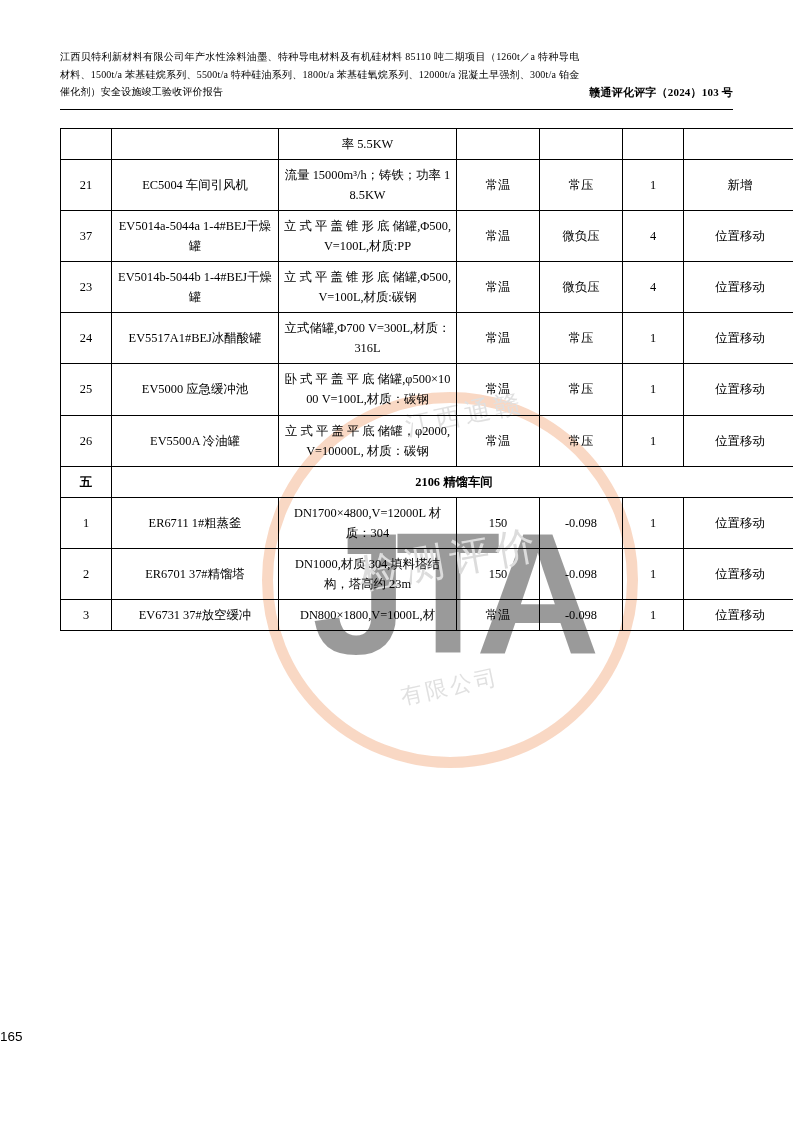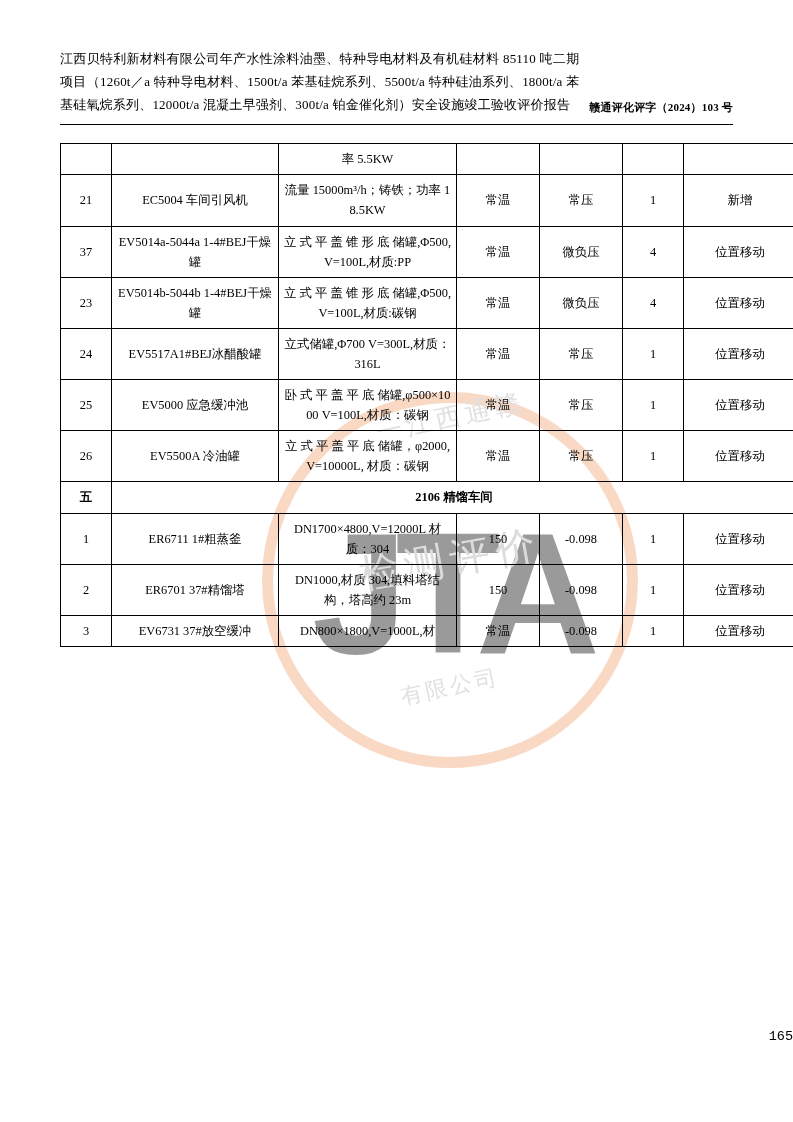--- a/index.html
+++ b/index.html
@@ -26,21 +26,21 @@
   
   .doc-header {
     display: flex;
     flex-direction: row;
     align-items: flex-start;
     justify-content: space-between;
     gap: 10px;
     padding-bottom: 6px;
   }
   .header-left {
-    font-size: 13px;
+    font-size: 10px;
     line-height: 1.75;
     text-align: justify;
     letter-spacing: 0.2px;
     flex: 1 1 auto;
     max-width: 540px;
   }
   .header-right {
     font-size: 11px;
     font-weight: bold;
     white-space: nowrap;
@@ -168,23 +168,23 @@
     text-align: center;
   }
   .spec-center { text-align: center; }
 
   
   .page-number {
     position: absolute;
     left: 0;
     right: 0;
     bottom: 78px;
-    text-align: right;
+    text-align: left;
     font-size: 13.5px;
-    font-family: Liberation Mono, monospace;
+    font-family: Liberation Sans, sans-serif;
   }
 </style>
 </head>
 <body>
 
 <div class="page">
 
   <div class="doc-header">
     <div class="header-left">江西贝特利新材料有限公司年产水性涂料油墨、特种导电材料及有机硅材料 85110 吨二期项目（1260t／a 特种导电材料、1500t/a 苯基硅烷系列、5500t/a 特种硅油系列、1800t/a 苯基硅氧烷系列、12000t/a 混凝土早强剂、300t/a 铂金催化剂）安全设施竣工验收评价报告</div>
     <div class="header-right">赣通评化评字（2024）103 号</div>

